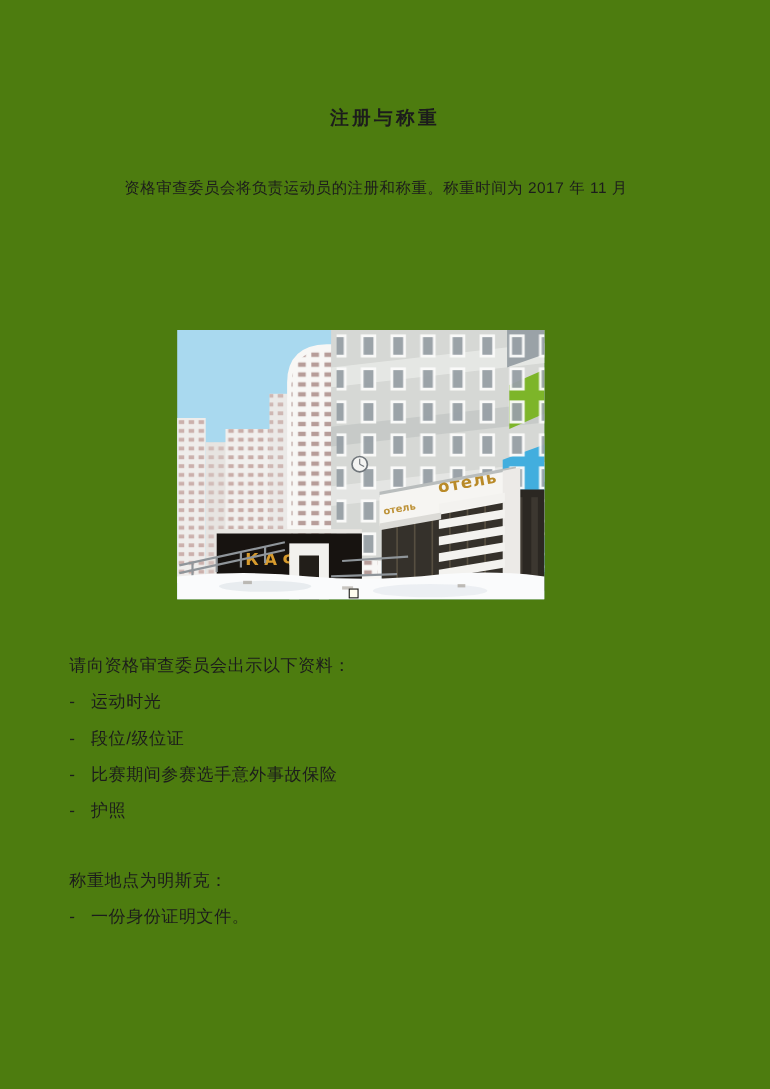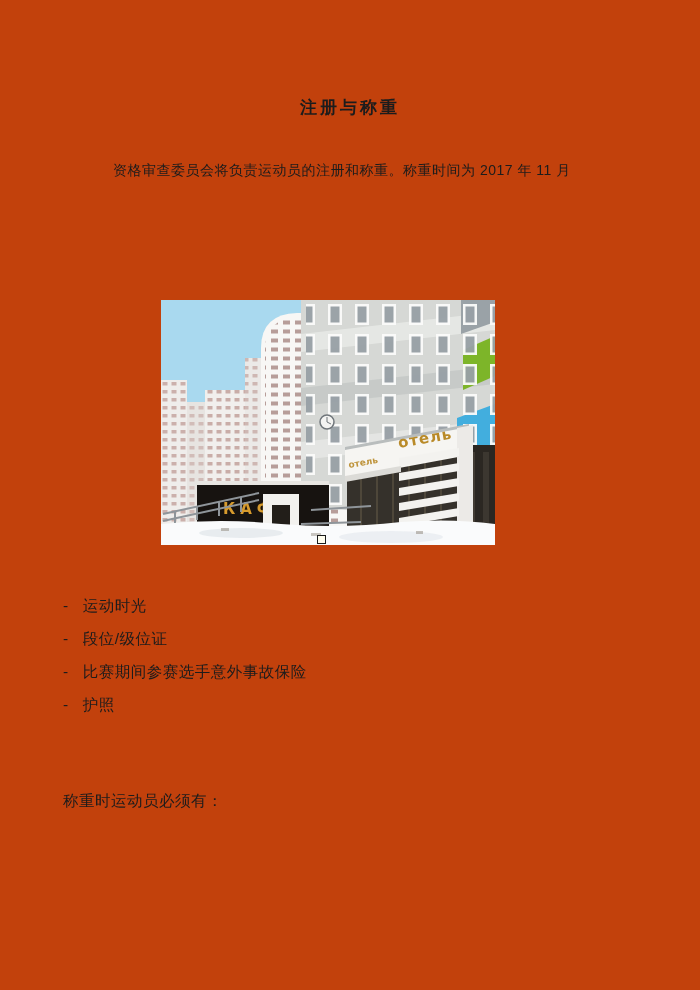--- a/index.html
+++ b/index.html
@@ -1,20 +1,20 @@
 <!DOCTYPE html>
 <html><head>
 <meta charset="utf-8">
 <style>
   * { margin:0; padding:0; box-sizing:border-box; }
   html,body { background:#ffffff; }
   .page {
     position:relative;
     width:700px; height:990px;
-    background:#c2410c;
+    background:#4d7c0f;
     font-family:"Liberation Sans","DejaVu Sans",sans-serif;
     color:#1c1c1c;
     overflow:hidden;
     margin:0 auto;
   }
   .doc-title {
     position:absolute; top:96px; left:0; right:0;
     text-align:center;
     font-size:17px; font-weight:bold; letter-spacing:3px;
   }
@@ -166,31 +166,35 @@
         <rect x="60" y="228" width="8" height="3" fill="#8b8378" opacity="0.5"></rect>
         <rect x="150" y="233" width="10" height="3" fill="#8b8378" opacity="0.45"></rect>
         <rect x="255" y="231" width="7" height="3" fill="#8b8378" opacity="0.5"></rect>
       </g>
     </svg>
   </div>
 
   <div class="anchor-marker"></div>
 
   <div class="list-section" id="docs-section">
+    <div class="list-line">请向资格审查委员会出示以下资料：</div>
     <div class="list-line">
       <span class="bullet">-</span><span>运动时光</span>
     </div>
     <div class="list-line">
       <span class="bullet">-</span><span>段位/级位证</span>
     </div>
     <div class="list-line">
       <span class="bullet">-</span><span>比赛期间参赛选手意外事故保险</span>
     </div>
     <div class="list-line">
       <span class="bullet">-</span><span>护照</span>
     </div>
   </div>
 
   <div class="list-section" id="weighin-section">
-    <div class="list-line">称重时运动员必须有：</div>
+    <div class="list-line">称重地点为明斯克：</div>
+    <div class="list-line">
+      <span class="bullet">-</span><span>一份身份证明文件。</span>
+    </div>
   </div>
 
 </div>
 
 </body></html>

